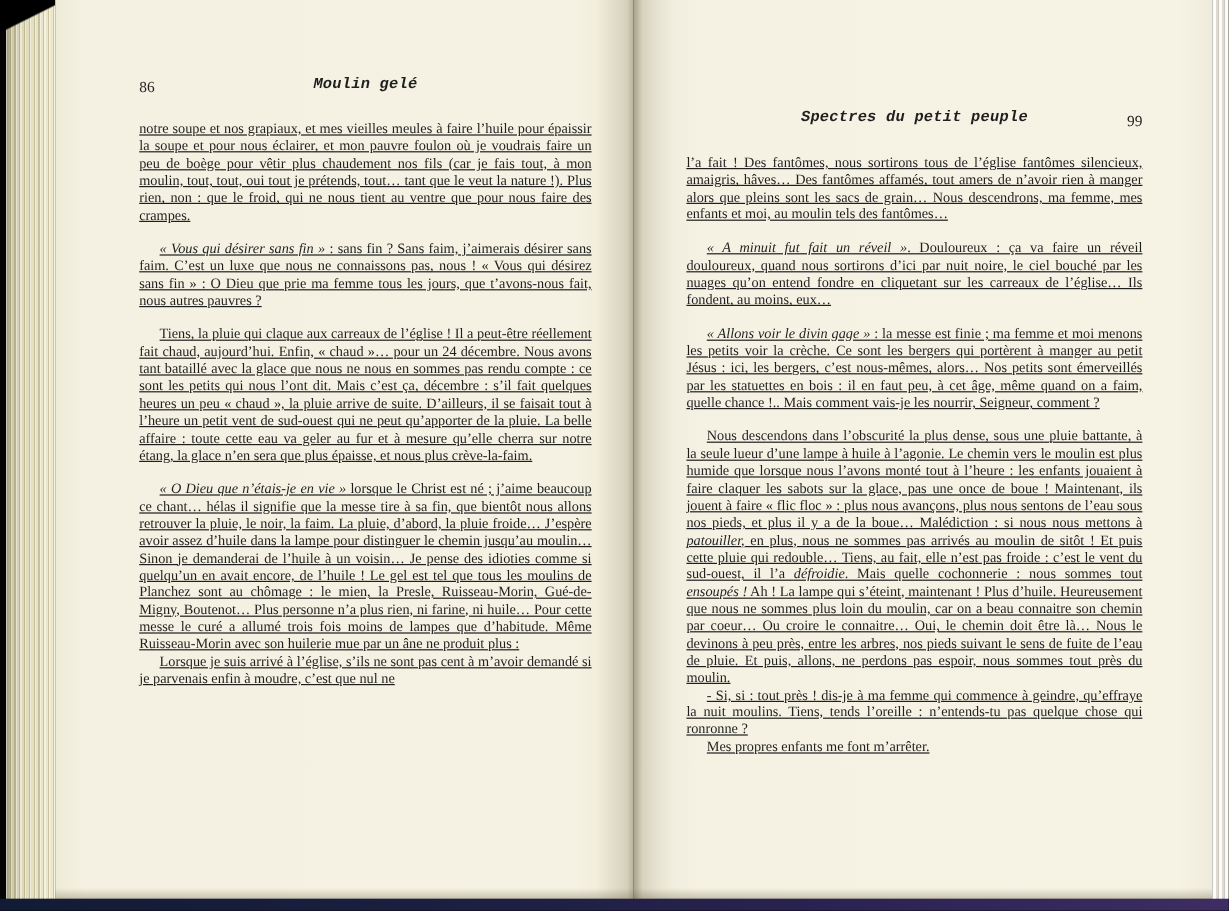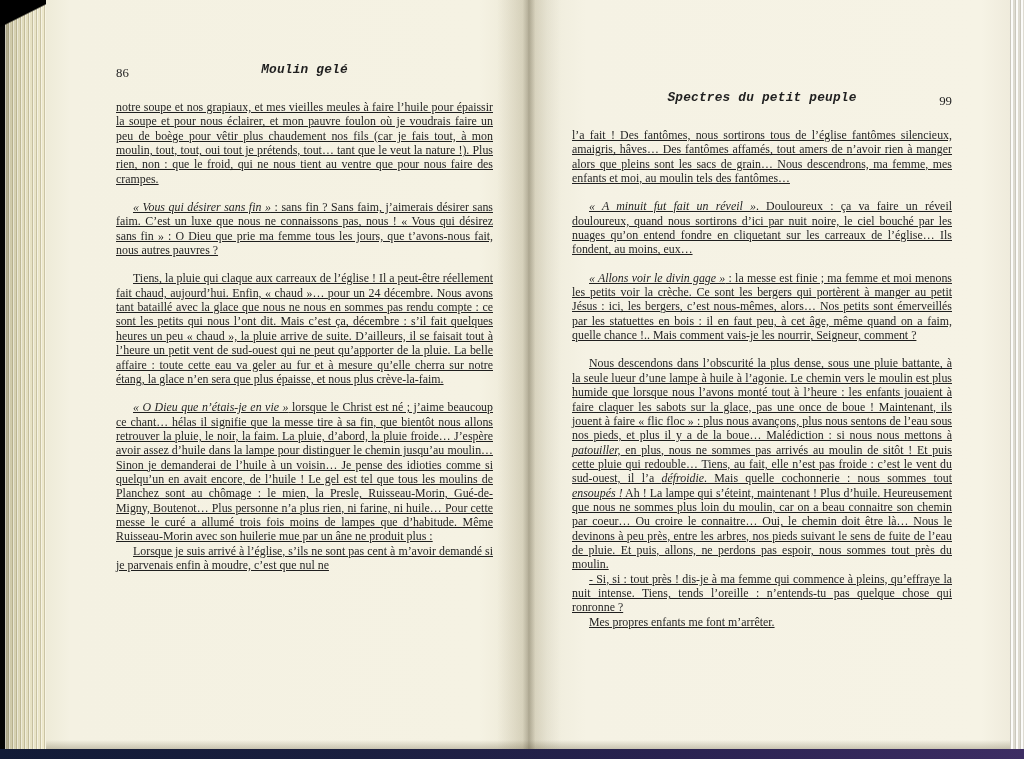--- a/index.html
+++ b/index.html
@@ -104,21 +104,21 @@
     <div class="page-inner">
       <div class="running-header">
         <span class="header-title">Spectres du petit peuple</span>
         <span class="pagenum pagenum-right">99</span>
       </div>
       <div class="page-body" id="right-body">
           <p class=""><span>l’a fait ! Des fantômes, nous sortirons tous de l’église fantômes silencieux, amaigris, hâves… Des fantômes affamés, tout amers de n’avoir rien à manger alors que pleins sont les sacs de grain… Nous descendrons, ma femme, mes enfants et moi, au moulin tels des fantômes…</span></p>
           <p class="indent gap"><span class="it">« A minuit fut fait un réveil »</span><span>. Douloureux : ça va faire un réveil douloureux, quand nous sortirons d’ici par nuit noire, le ciel bouché par les nuages qu’on entend fondre en cliquetant sur les carreaux de l’église… Ils fondent, au moins, eux…</span></p>
           <p class="indent gap"><span class="it">« Allons voir le divin gage »</span><span> : la messe est finie ; ma femme et moi menons les petits voir la crèche. Ce sont les bergers qui portèrent à manger au petit Jésus : ici, les bergers, c’est nous-mêmes, alors… Nos petits sont émerveillés par les statuettes en bois : il en faut peu, à cet âge, même quand on a faim, quelle chance !.. Mais comment vais-je les nourrir, Seigneur, comment ?</span></p>
           <p class="indent gap"><span>Nous descendons dans l’obscurité la plus dense, sous une pluie battante, à la seule lueur d’une lampe à huile à l’agonie. Le chemin vers le moulin est plus humide que lorsque nous l’avons monté tout à l’heure : les enfants jouaient à faire claquer les sabots sur la glace, pas une once de boue ! Maintenant, ils jouent à faire « flic floc » : plus nous avançons, plus nous sentons de l’eau sous nos pieds, et plus il y a de la boue… Malédiction : si nous nous mettons à </span><span class="it">patouiller,</span><span> en plus, nous ne sommes pas arrivés au moulin de sitôt ! Et puis cette pluie qui redouble… Tiens, au fait, elle n’est pas froide : c’est le vent du sud-ouest, il l’a </span><span class="it">défroidie</span><span>. Mais quelle cochonnerie : nous sommes tout </span><span class="it">ensoupés !</span><span> Ah ! La lampe qui s’éteint, maintenant ! Plus d’huile. Heureusement que nous ne sommes plus loin du moulin, car on a beau connaitre son chemin par coeur… Ou croire le connaitre… Oui, le chemin doit être là… Nous le devinons à peu près, entre les arbres, nos pieds suivant le sens de fuite de l’eau de pluie. Et puis, allons, ne perdons pas espoir, nous sommes tout près du moulin.</span></p>
-          <p class="indent"><span>- Si, si : tout près ! dis-je à ma femme qui commence à pleins, qu’effraye la nuit intense. Tiens, tends l’oreille : n’entends-tu pas quelque chose qui ronronne ?</span></p>
+          <p class="indent"><span>- Si, si : tout près ! dis-je à ma femme qui commence à geindre, qu’effraye la nuit moulins. Tiens, tends l’oreille : n’entends-tu pas quelque chose qui ronronne ?</span></p>
           <p class="indent"><span>Mes propres enfants me font m’arrêter.</span></p>
         </div>
     </div>
   </div>
 
   <div class="gutter"></div>
   <div class="edge-right"></div>
   <div class="bottom-bar"></div>
 
 </div>

